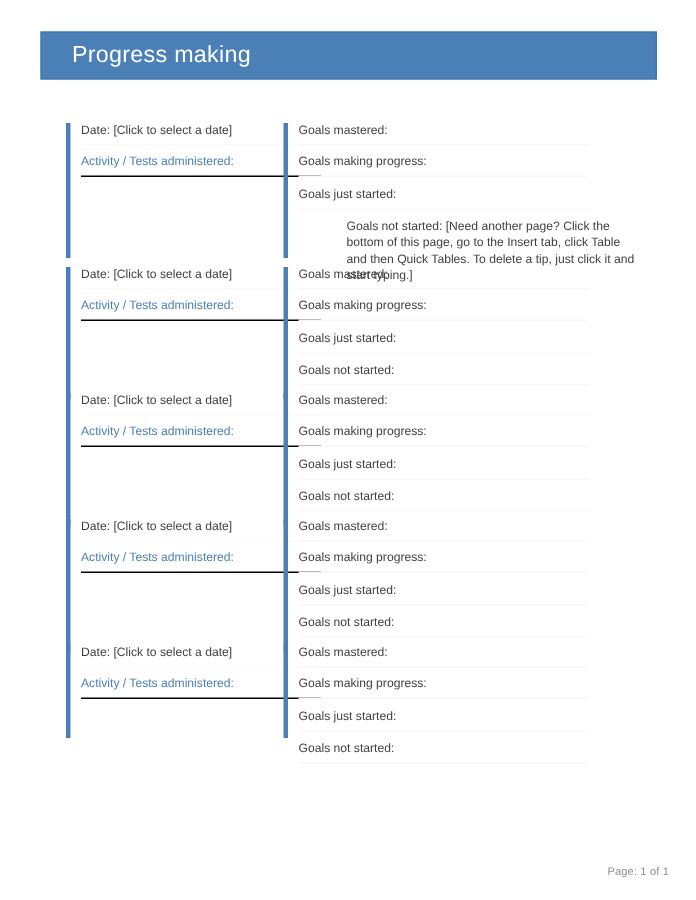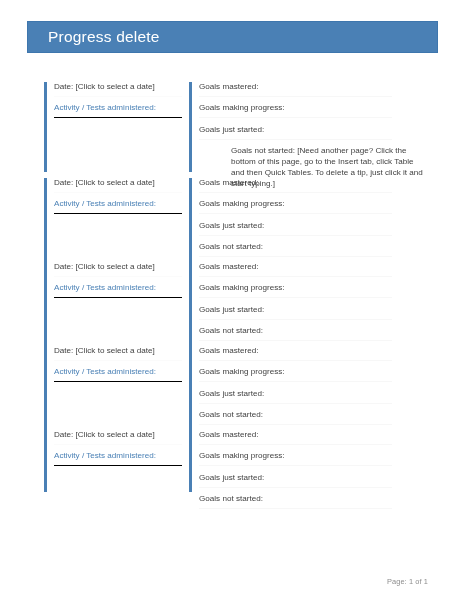--- a/index.html
+++ b/index.html
@@ -66,20 +66,21 @@
   }
 
   .col {
     position: absolute;
     top: 0;
     bottom: 0;
   }
   .col-left {
     left: 44px;
     width: 138px;
+    padding-left: 32px;
   }
   .col-right {
     left: 189px;
     width: 195px;
     text-decoration: underline;
   }
 
   .bar {
     position: absolute;
     left: 0;
@@ -138,33 +139,33 @@
   
   .footer {
     position: absolute;
     left: 0;
     top: 570px;
     width: 464px;
     text-align: right;
   }
   .footer-text {
     display: inline-block;
-    margin-right: 36px;
+    margin-right: 18px;
     font-size: 7.4px;
     color: #8d8d8d;
     letter-spacing: 0.1px;
   }
 </style>
 </head>
 <body>
 
 <div class="page">
 
   <div class="title-banner">
-    <div class="title-text">Progress delete</div>
+    <div class="title-text">Progress making</div>
   </div>
 
   <div class="blocks">
 
     <div class="block tall">
       <div class="col col-left">
         <div class="bar"></div>
         <div class="field-stack">
           <div class="field">Date:  [Click to select a date]</div>
           <div class="field accent">Activity / Tests administered:</div>

